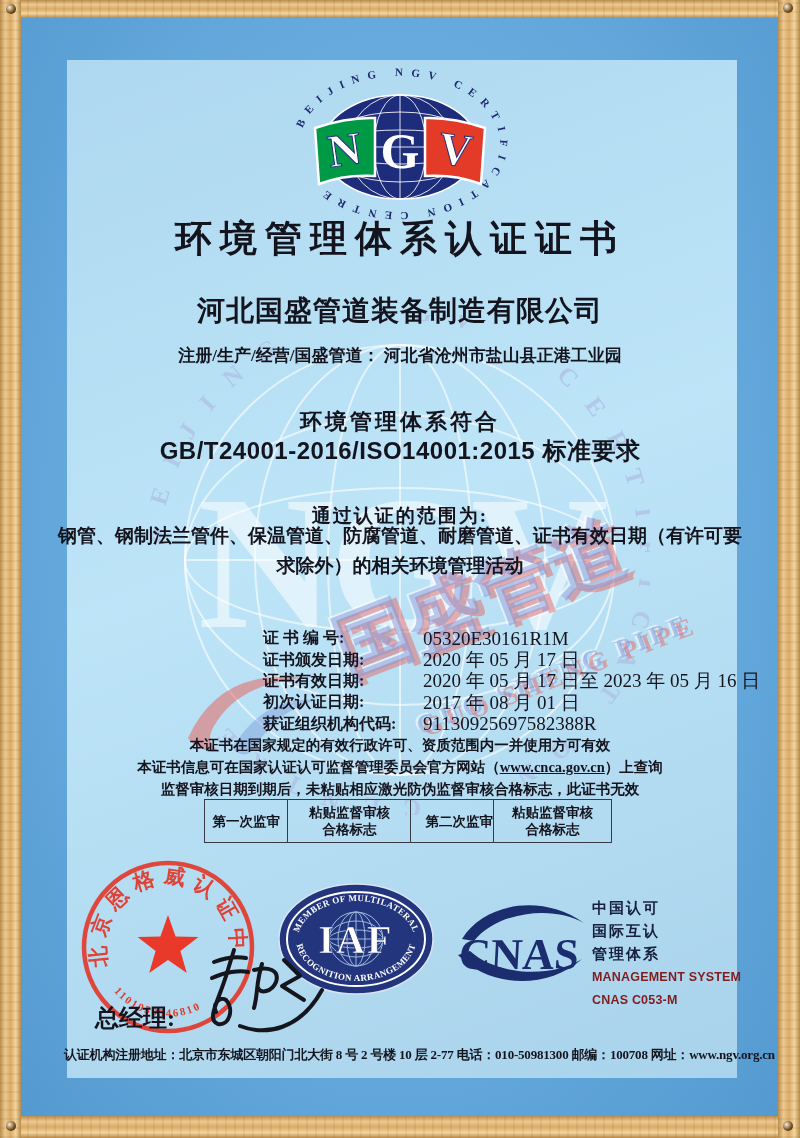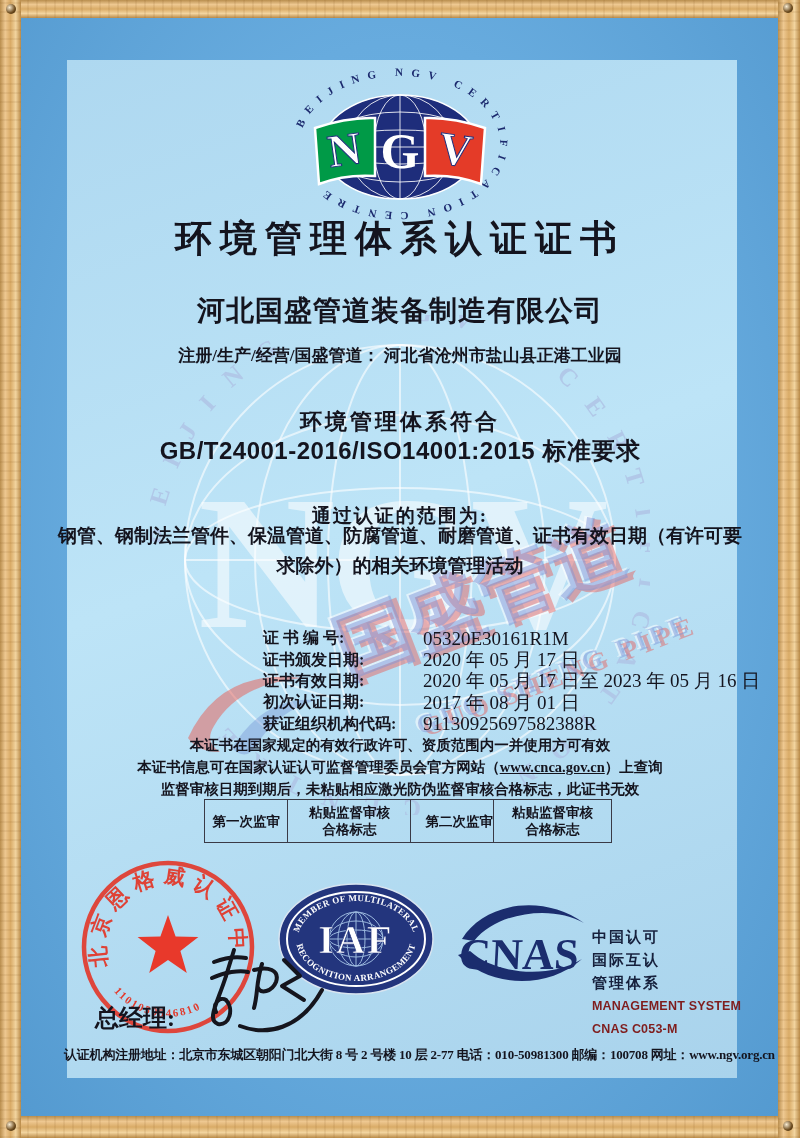--- a/index.html
+++ b/index.html
@@ -39,21 +39,21 @@
   .frow{display:flex;height:21.4px;align-items:center;}
   .flabel{width:160px;font-size:16px;font-weight:bold;}
   .fvalue{font-size:19px;white-space:nowrap;}
   .notice{top:735px;font-size:14.5px;font-weight:bold;line-height:21.8px;}
   .notice .lnk{text-decoration:underline;}
   .atable{left:204px;top:799px;width:406px;height:42px;display:flex;border:1px solid #3a3a46;}
   .acell{border-left:1px solid #3a3a46;display:flex;flex-direction:column;justify-content:center;
      align-items:center;font-size:13.5px;font-weight:bold;line-height:17px;}
   .acell:first-child{border-left:none;}
   .sig-label{left:95px;top:1002px;font-size:24px;font-weight:bold;}
-  .cnas-text{left:592px;top:926px;line-height:23px;color:#16203c;}
+  .cnas-text{left:592px;top:897px;line-height:23px;color:#16203c;}
   .cnas-cn{font-size:15px;font-weight:bold;letter-spacing:2px;}
   .cnas-en{font-size:12.5px;font-weight:bold;font-family:"Liberation Sans","DejaVu Sans",sans-serif;letter-spacing:0.2px;color:#7f1d1d;}
   .footer-line{left:64px;font-size:13px;font-weight:bold;white-space:nowrap;letter-spacing:-0.2px;}
   .wm-mark{font-weight:bold;white-space:nowrap;transform:rotate(-21deg);
      color:rgba(128,150,216,0.50);text-shadow:5px 4px 0 rgba(232,88,84,0.45),-2px -2px 0 rgba(255,255,255,0.55);}
   svg text{font-family:"Liberation Serif","DejaVu Serif",serif;}
 </style>
 </head>
 <body>
 

